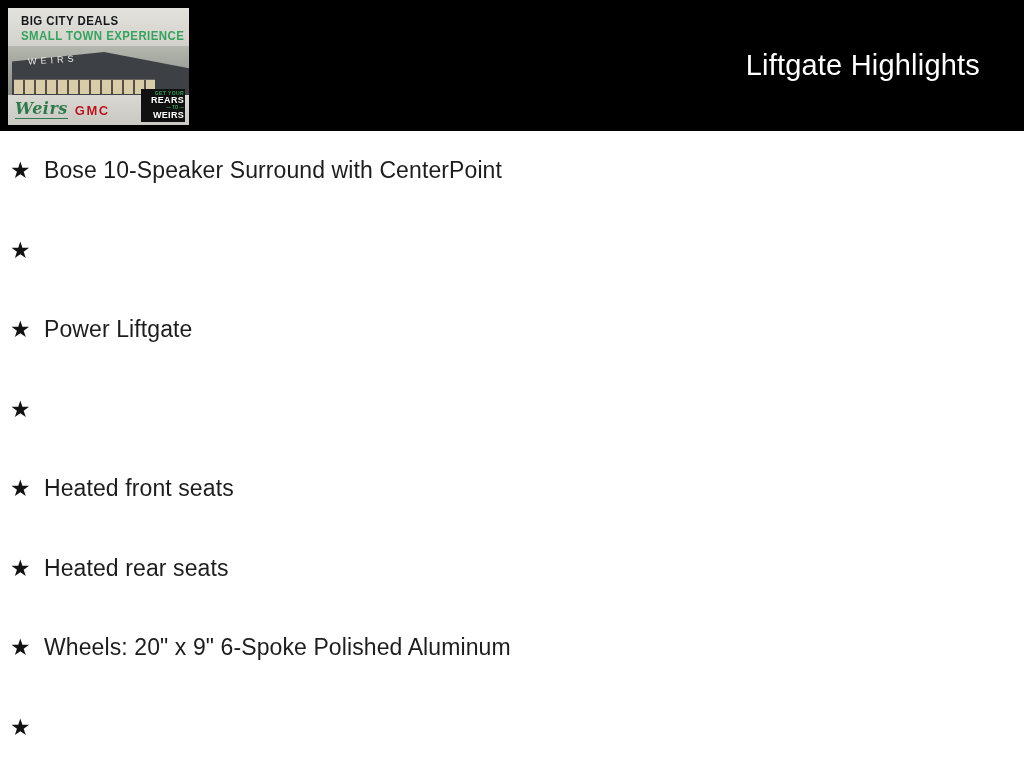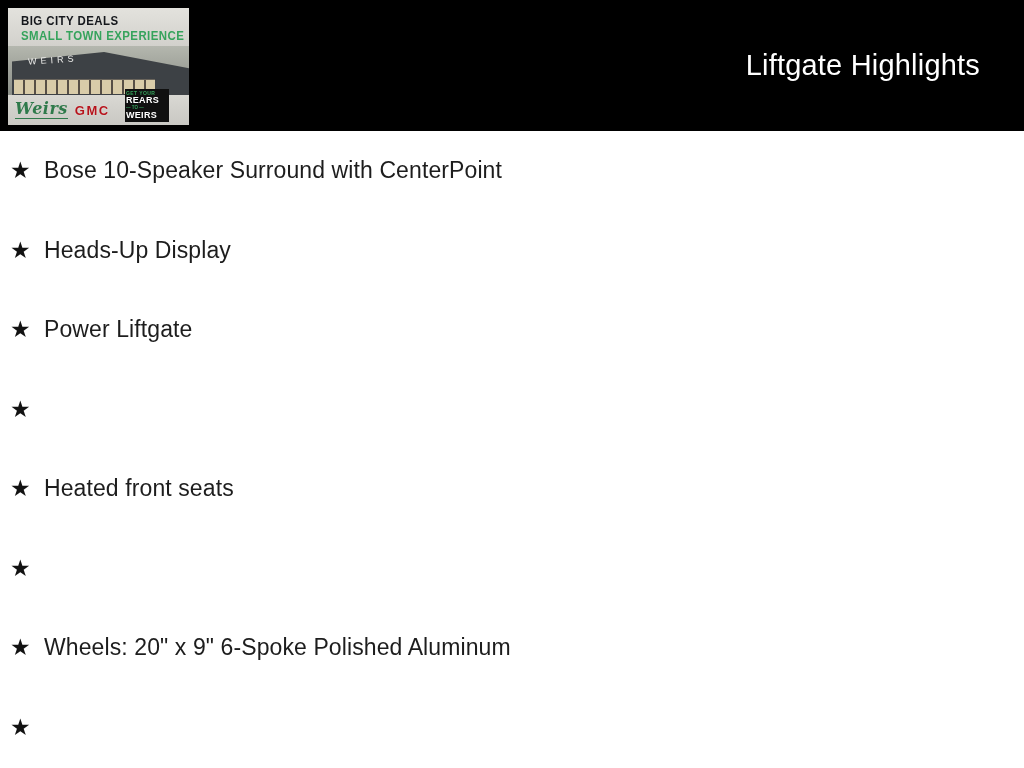--- a/index.html
+++ b/index.html
@@ -59,22 +59,22 @@
   .dealer-script {
     color:#2f7a4b; font-family:"DejaVu Serif", serif; font-style:italic;
     font-weight:bold; font-size:16px; line-height:16px; letter-spacing:0.5px;
     border-bottom:1px solid #2f7a4b; padding-bottom:1px;
   }
   .gmc-brand {
     color:#b5121b; font-weight:bold; font-size:13px; letter-spacing:1.5px;
     text-shadow:0 0 1px #f0efea;
   }
   .badge {
-    position:absolute; right:20px; bottom:3px; width:44px;
-    background:#101010; color:#ffffff; text-align:left;
+    position:absolute; right:4px; bottom:3px; width:44px;
+    background:#101010; color:#ffffff; text-align:right;
     padding:2px 1px; line-height:1;
   }
   .badge-l1 { color:#36a35c; font-size:5px; font-weight:bold; letter-spacing:0.4px; }
   .badge-l2 { color:#ffffff; font-size:9px; font-weight:bold; letter-spacing:0.3px; }
   .badge-l3 { color:#36a35c; font-size:4.5px; font-weight:bold; margin:1px 0; }
   .badge-l3::before { content:"— "; } .badge-l3::after { content:" —"; }
   .badge-l4 { color:#ffffff; font-size:9px; font-weight:bold; letter-spacing:0.3px; }
 
   
   .highlights { list-style:none; width:1024px; }
@@ -117,35 +117,35 @@
   <div class="header-title">Liftgate Highlights</div>
 </div>
 
 <ul class="highlights">
   <li class="highlight-item">
     <span class="star-bullet">★</span>
     <span class="highlight-label">Bose 10-Speaker Surround with CenterPoint</span>
   </li>
   <li class="highlight-item">
     <span class="star-bullet">★</span>
-    <span class="highlight-label">Heads-Up Display</span>
   </li>
   <li class="highlight-item">
     <span class="star-bullet">★</span>
     <span class="highlight-label">Power Liftgate</span>
   </li>
   <li class="highlight-item">
     <span class="star-bullet">★</span>
   </li>
   <li class="highlight-item">
     <span class="star-bullet">★</span>
     <span class="highlight-label">Heated front seats</span>
   </li>
   <li class="highlight-item">
     <span class="star-bullet">★</span>
+    <span class="highlight-label">Heated rear seats</span>
   </li>
   <li class="highlight-item">
     <span class="star-bullet">★</span>
     <span class="highlight-label">Wheels: 20" x 9" 6-Spoke Polished Aluminum</span>
   </li>
   <li class="highlight-item">
     <span class="star-bullet">★</span>
   </li>
 </ul>
 

